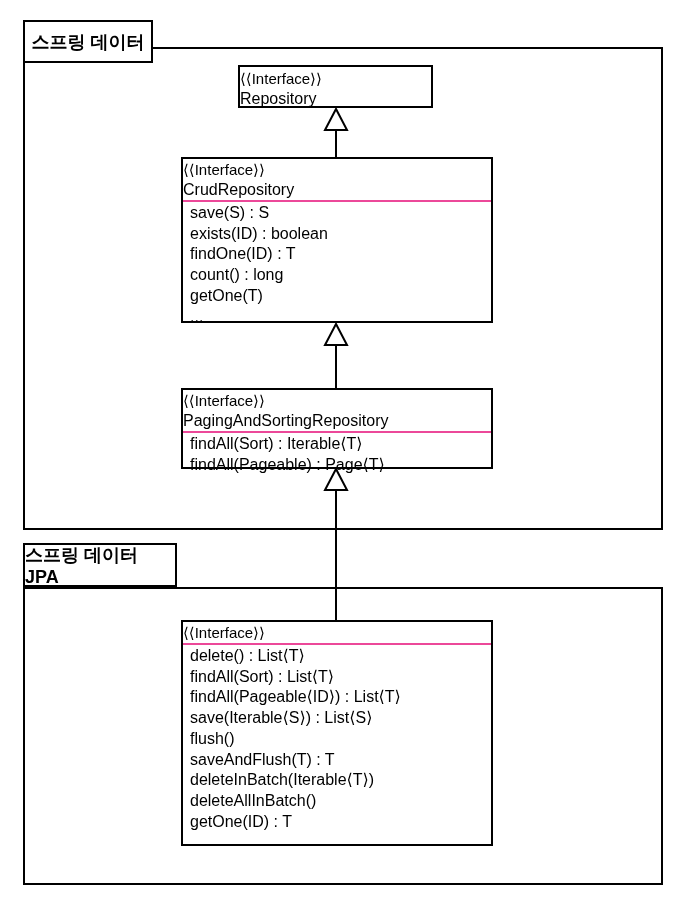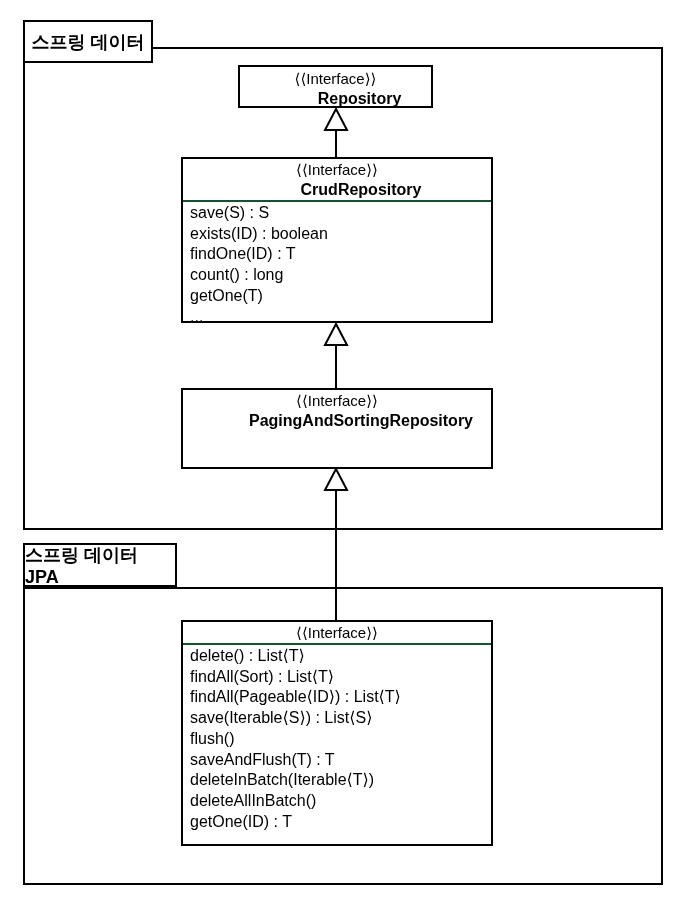--- a/index.html
+++ b/index.html
@@ -32,28 +32,27 @@
     background: #ffffff;
     z-index: 1;
   }
   .class-box {
     position: absolute;
     border: 2px solid #000000;
     background: #ffffff;
     z-index: 3;
   }
   .class-header {
-    text-align: center;
     padding-top: 1px;
     line-height: 20px;
   }
   .stereotype { font-size: 15px; }
-  .class-name { font-size: 16px; font-weight: bold; margin-left: 48px; }
+  .class-name { font-size: 16px; font-weight: normal; }
   .methods {
-    border-top: 2px solid #14532d;
+    border-top: 2px solid #ec4899;
     padding: 1px 0 0 7px;
     font-size: 16px;
   }
   .method-line {
     line-height: 20.7px;
     white-space: nowrap;
   }
   
   .class-box.header-only .class-header { padding-top: 2px; }
   svg.arrows {
@@ -99,20 +98,24 @@
         <div class="method-line">getOne(T)</div>
         <div class="method-line">...</div>
       </div>
   </div>
 
   <div class="class-box" style="left:181px; top:388px; width:312px; height:81px;">
     <div class="class-header">
       <div class="stereotype">⟨⟨Interface⟩⟩</div>
       <div class="class-name">PagingAndSortingRepository</div>
     </div>
+    <div class="methods">
+        <div class="method-line">findAll(Sort) : Iterable⟨T⟩</div>
+        <div class="method-line">findAll(Pageable) : Page⟨T⟩</div>
+      </div>
   </div>
 
   <div class="class-box" style="left:181px; top:620px; width:312px; height:226px;">
     <div class="class-header">
       <div class="stereotype">⟨⟨Interface⟩⟩</div>
     </div>
     <div class="methods">
         <div class="method-line">delete() : List⟨T⟩</div>
         <div class="method-line">findAll(Sort) : List⟨T⟩</div>
         <div class="method-line">findAll(Pageable⟨ID⟩) : List⟨T⟩</div>

